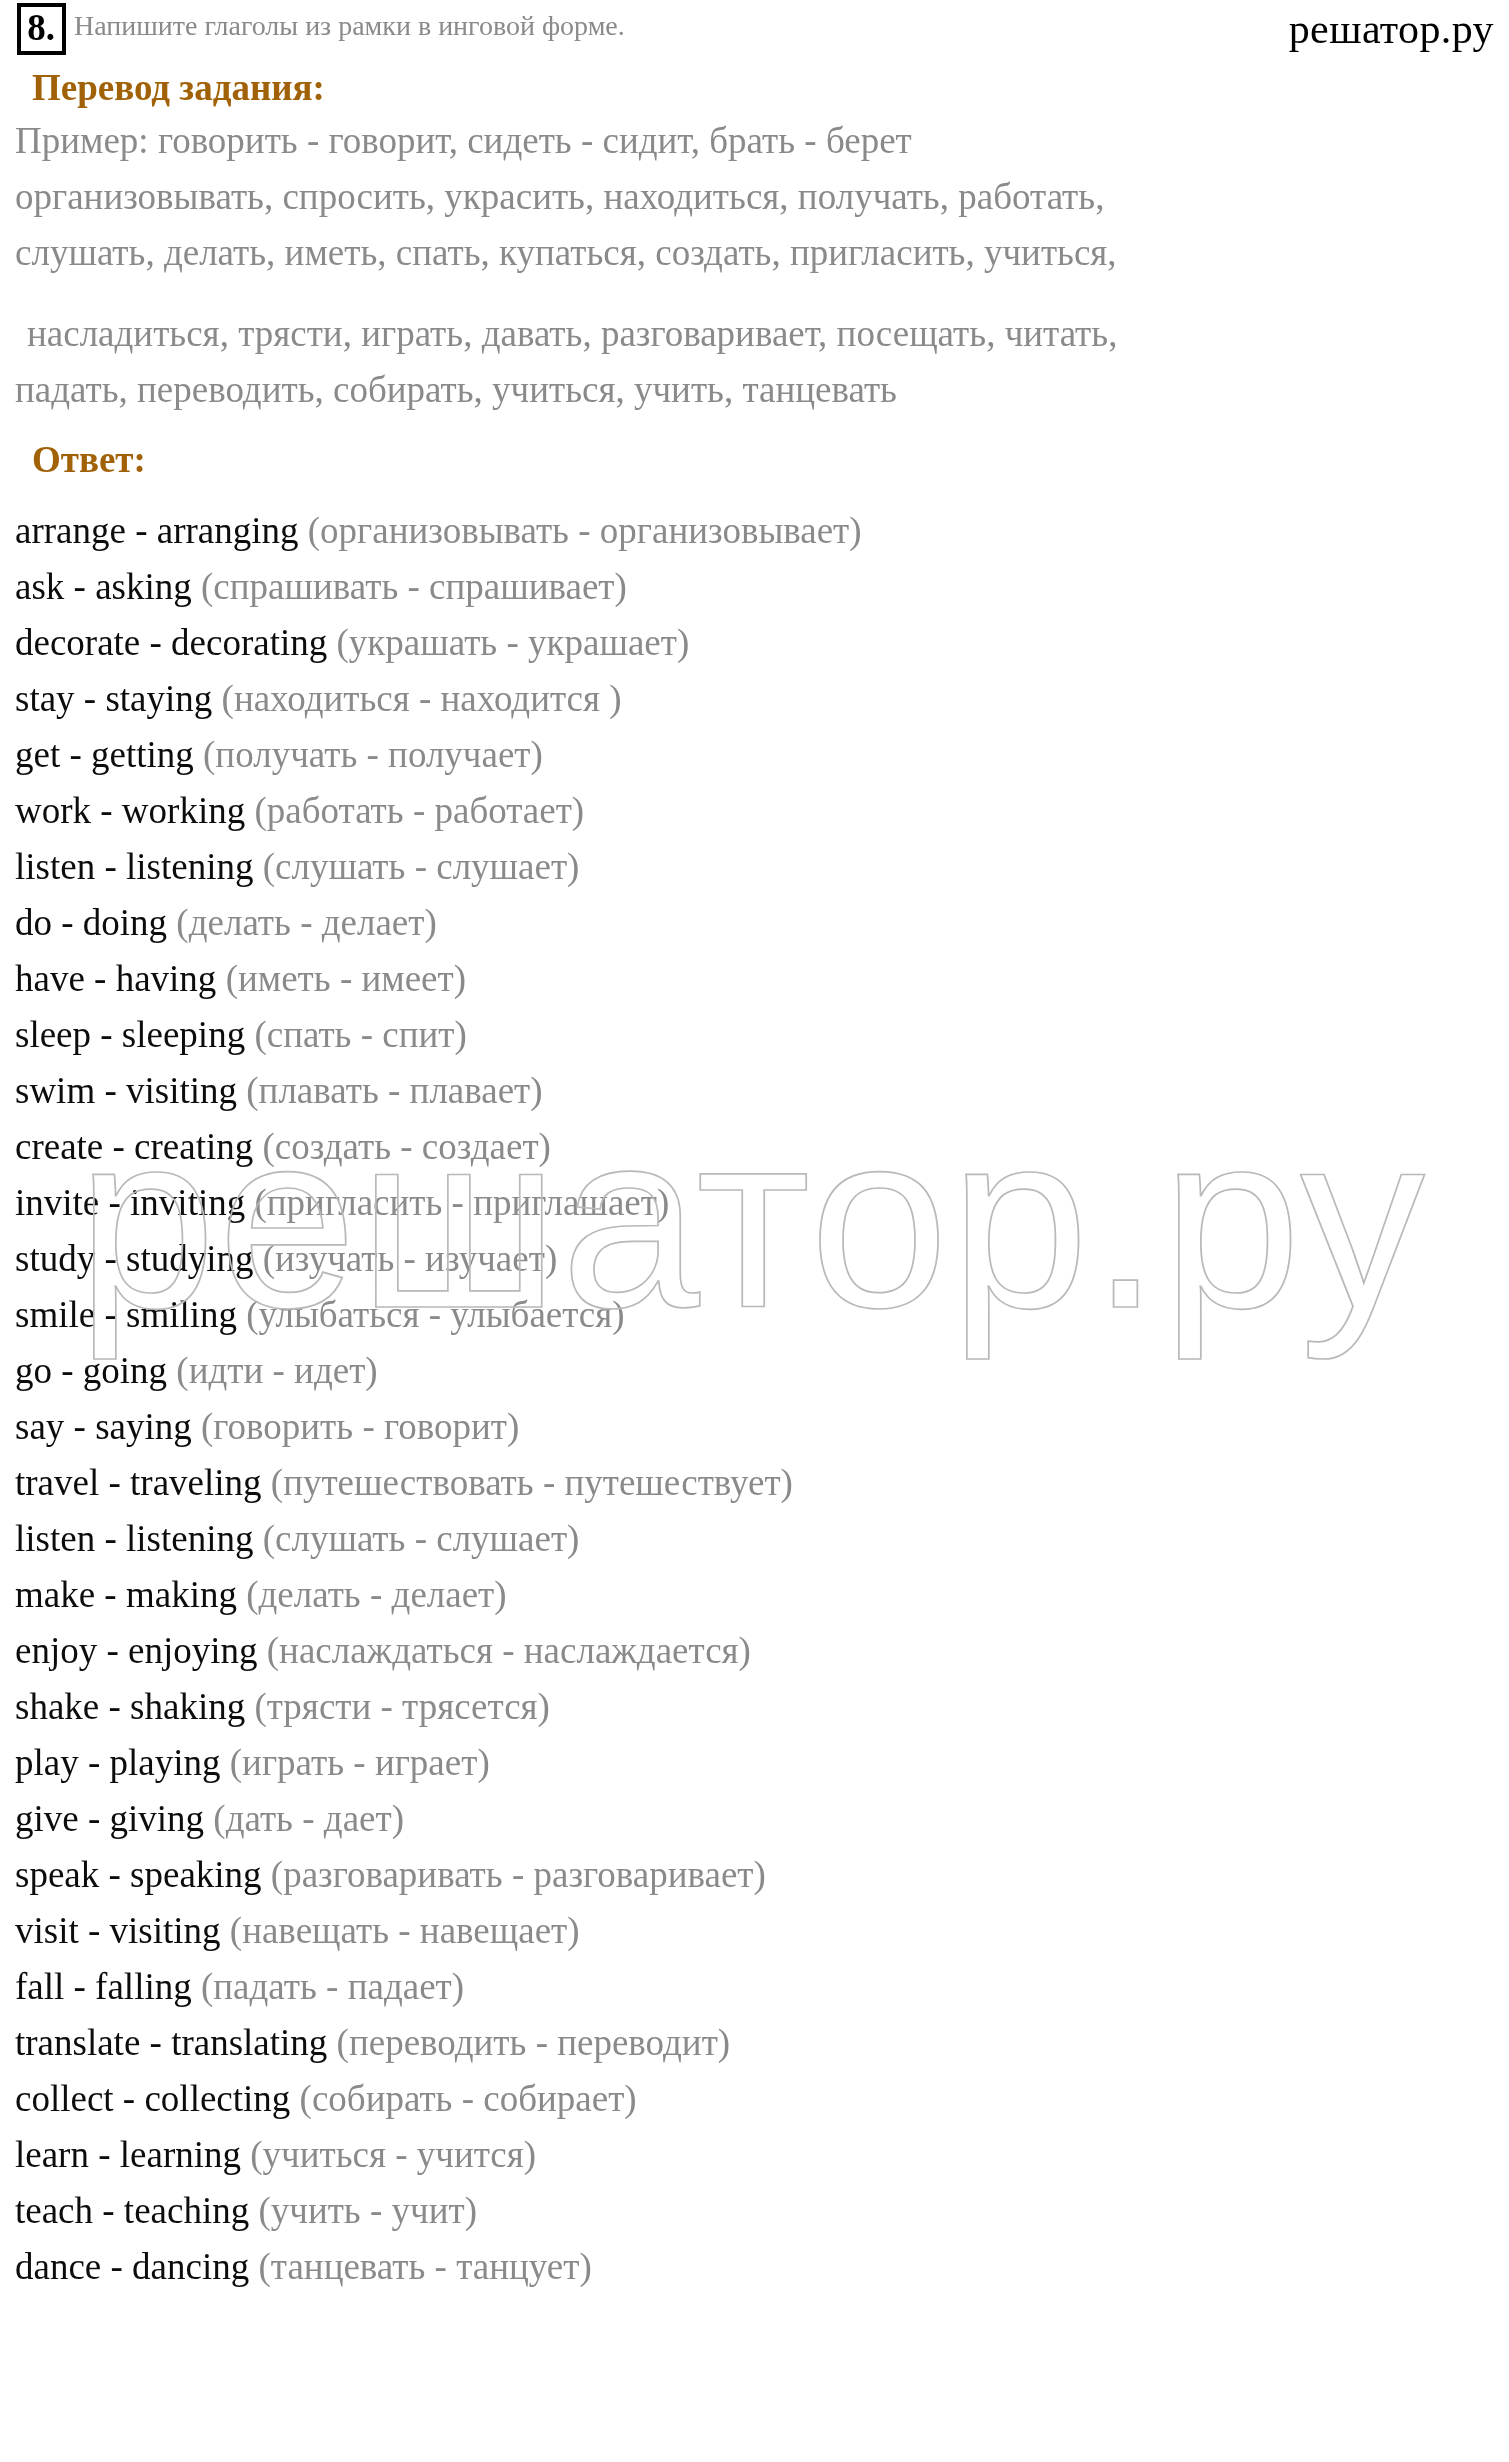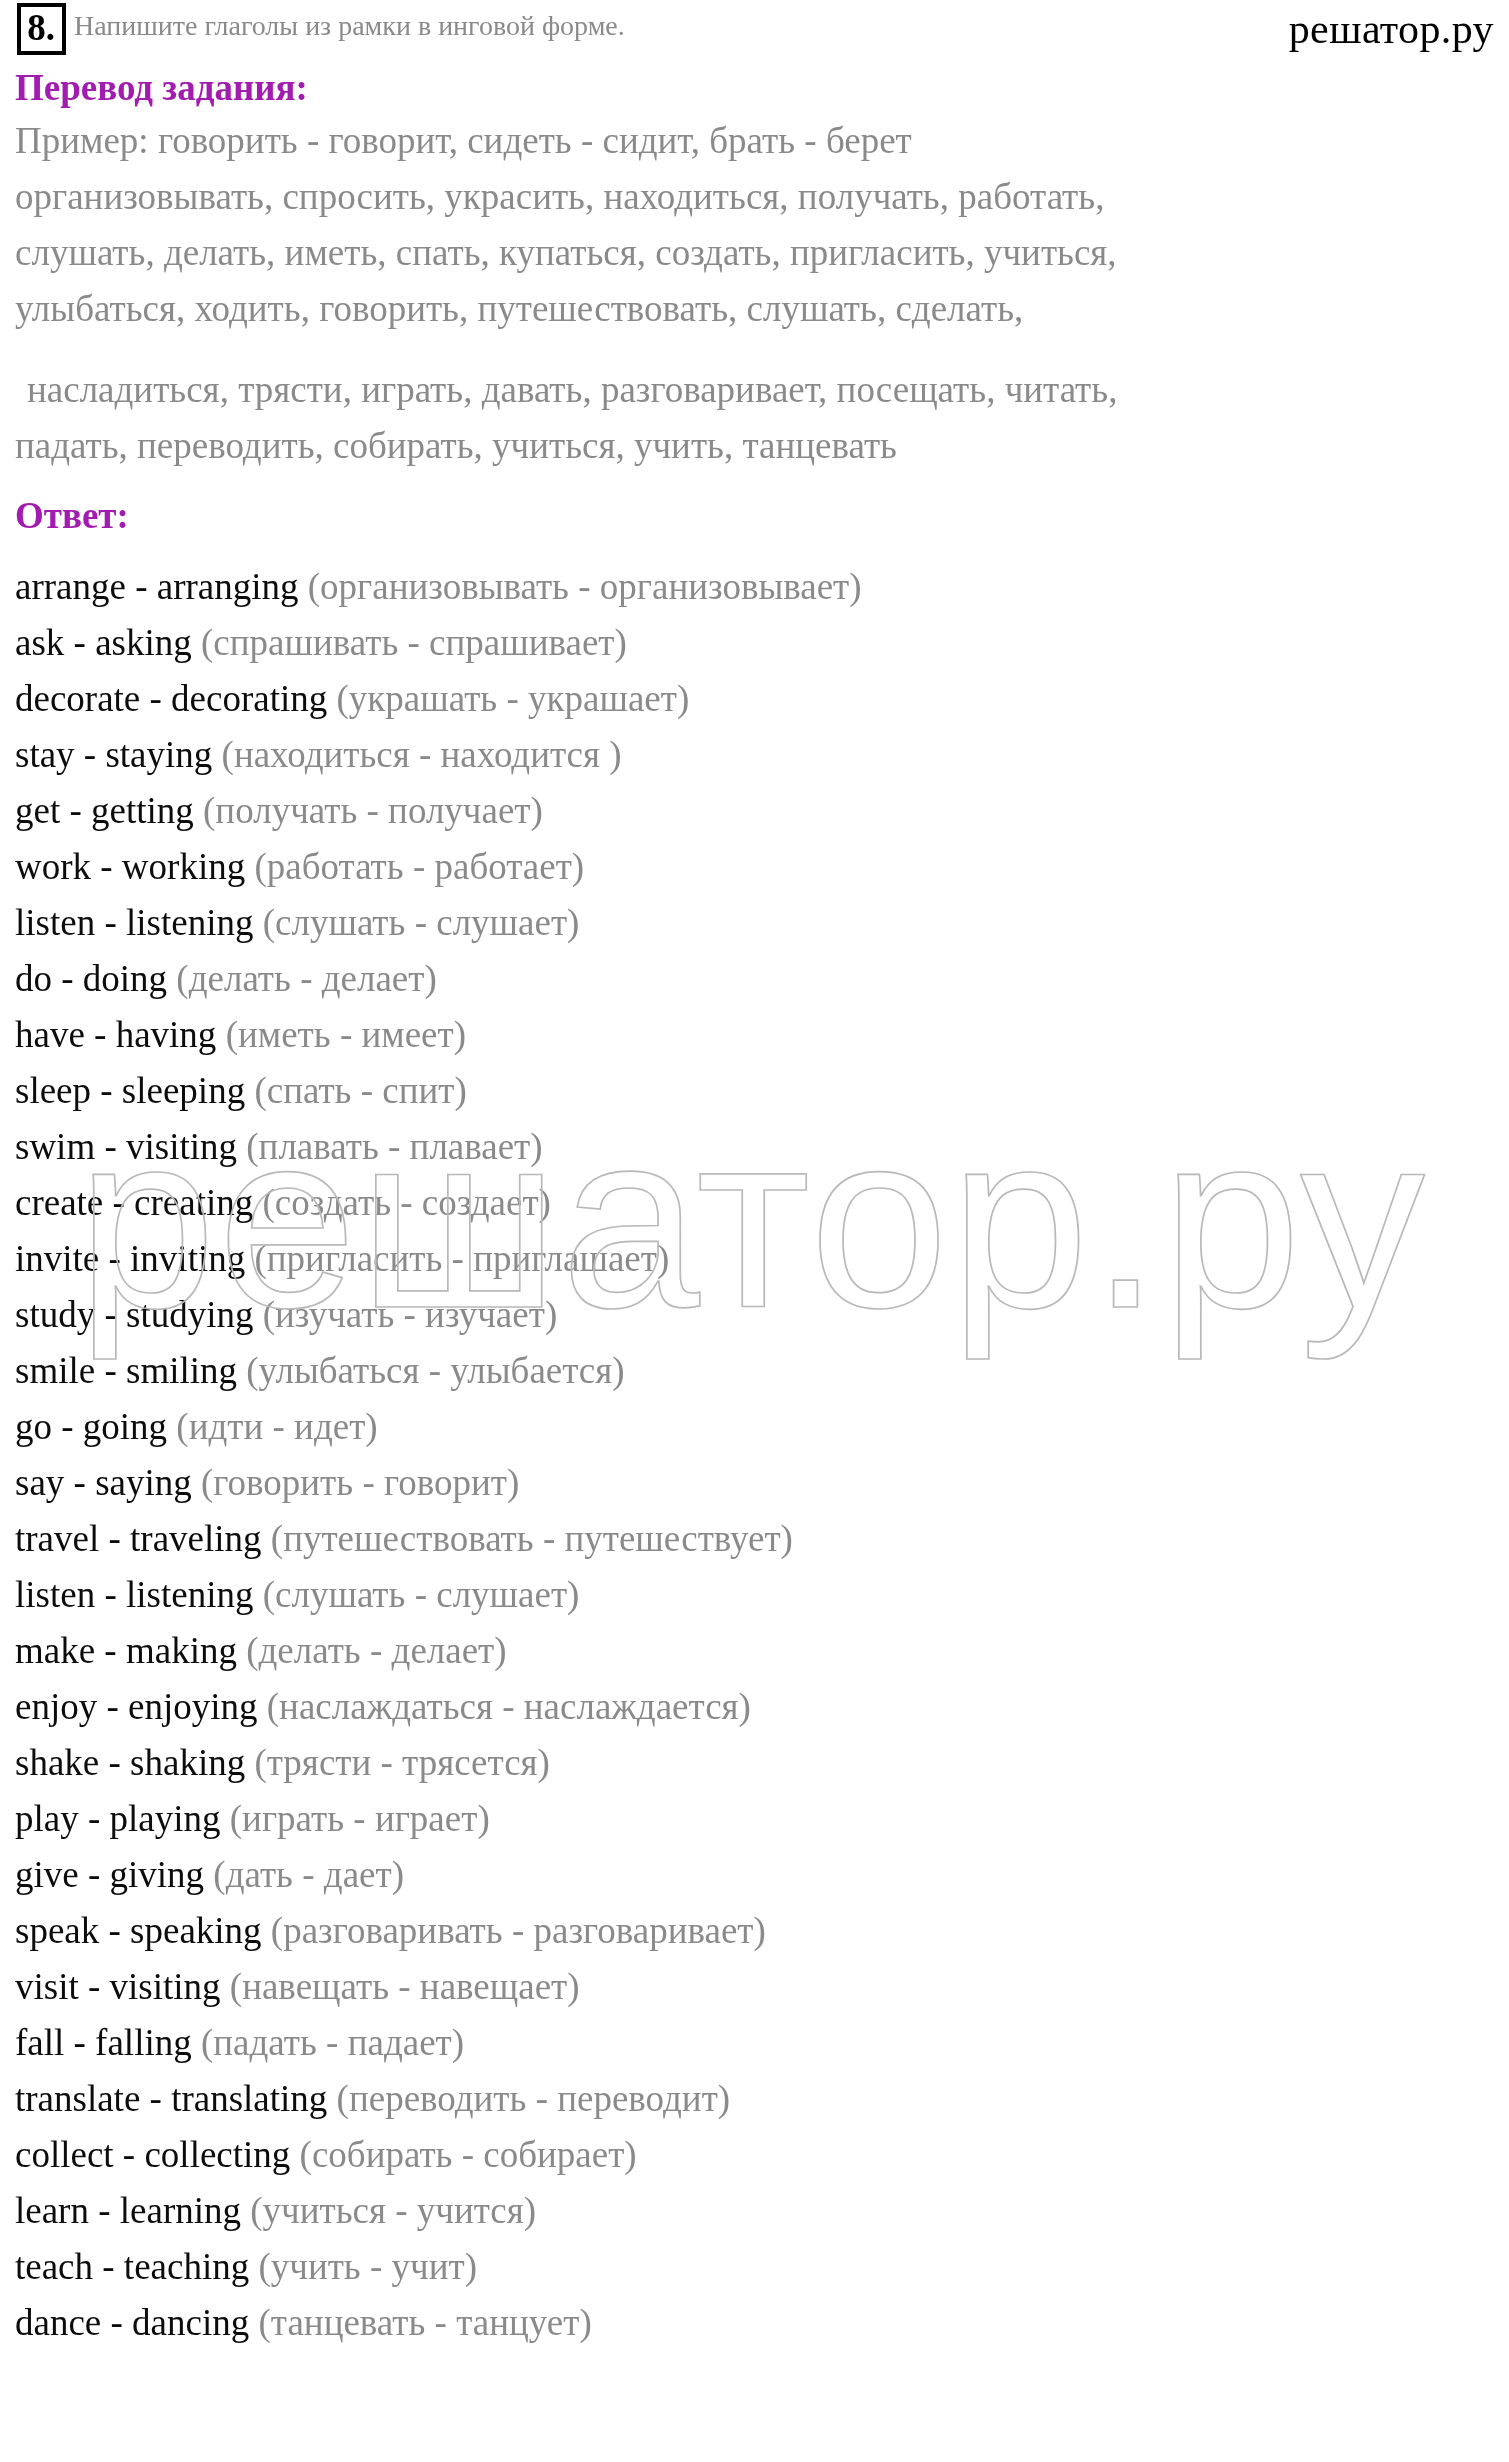--- a/index.html
+++ b/index.html
@@ -61,23 +61,23 @@
     line-height: 52px;
     color: #000000;
     font-family: "Liberation Serif", "DejaVu Serif", serif;
     letter-spacing: 0.4px;
   }
 
   
   .section-heading {
     font-size: 37px;
     font-weight: bold;
-    color: #a21caf;
+    color: #a16207;
     line-height: 45px;
-    padding-left: 15px;
+    padding-left: 32px;
     margin: 0;
     font-family: "Liberation Serif", "DejaVu Serif", serif;
   }
   #translation-heading { margin-top: 5px; }
   #answer-heading { margin-top: 18.3px; }
 
   
   .translation-block {
     padding-left: 15px;
     padding-right: 33px;
@@ -139,21 +139,20 @@
     <span class="task-title">Напишите глаголы из рамки в инговой форме.</span>
     <span class="site-logo">решатор.ру</span>
   </div>
 
   <h2 class="section-heading" id="translation-heading">Перевод задания:</h2>
 
   <div class="translation-block">
     <div class="translation-line">Пример: говорить - говорит, сидеть - сидит, брать - берет</div>
     <div class="translation-line">организовывать, спросить, украсить, находиться, получать, работать,</div>
     <div class="translation-line">слушать, делать, иметь, спать, купаться, создать, пригласить, учиться,</div>
-    <div class="translation-line">улыбаться, ходить, говорить, путешествовать, слушать, сделать,</div>
     <div class="translation-line gap-before">насладиться, трясти, играть, давать, разговаривает, посещать, читать,</div>
     <div class="translation-line">падать, переводить, собирать, учиться, учить, танцевать</div>
   </div>
 
   <h2 class="section-heading" id="answer-heading">Ответ:</h2>
 
   <div class="answer-block" id="answer-list">
       <div class="answer-line"><span class="en">arrange - arranging </span><span class="ru">(организовывать - организовывает)</span></div>
       <div class="answer-line"><span class="en">ask - asking </span><span class="ru">(спрашивать - спрашивает)</span></div>
       <div class="answer-line"><span class="en">decorate - decorating </span><span class="ru">(украшать - украшает)</span></div>

